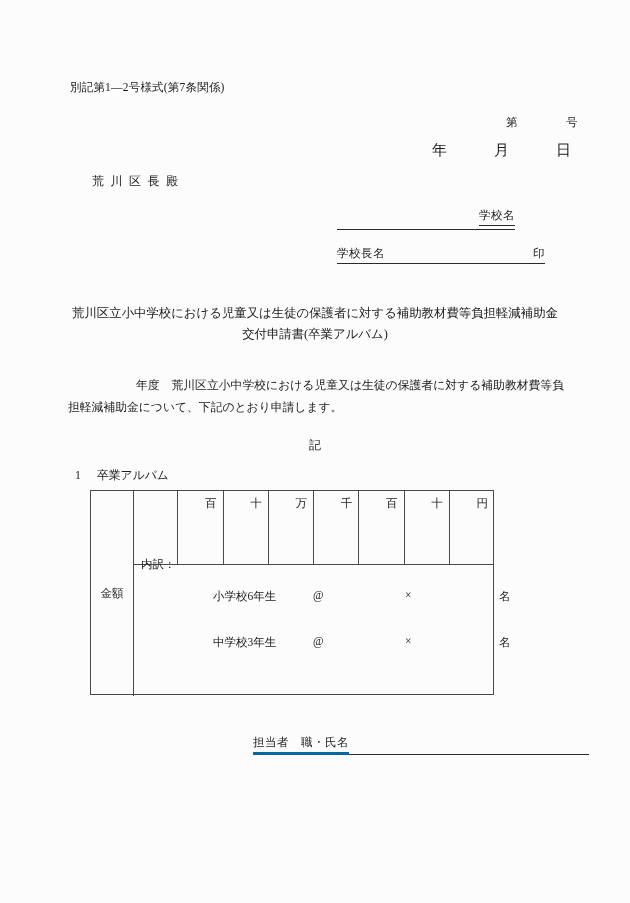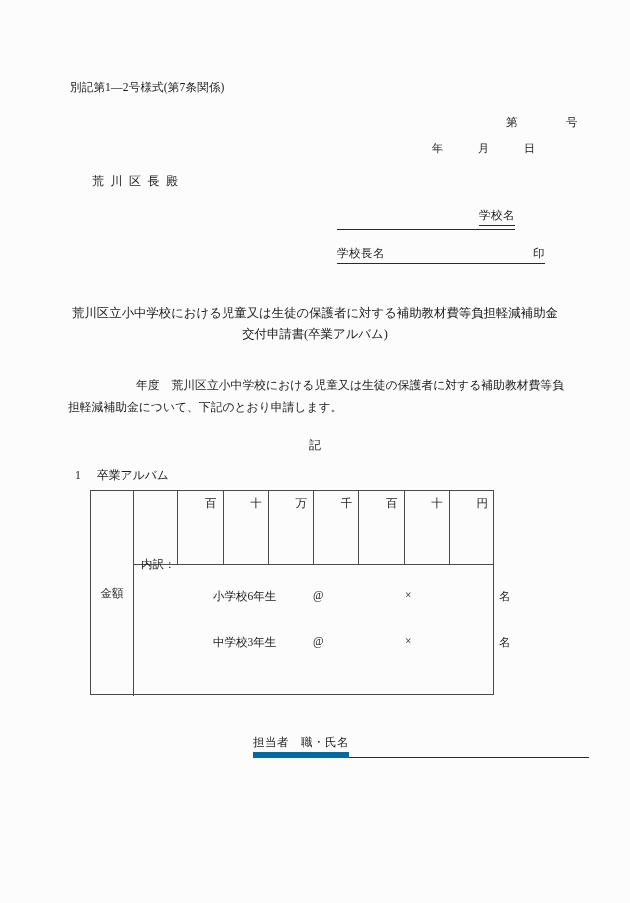--- a/index.html
+++ b/index.html
@@ -34,21 +34,21 @@
 
   
   .doc-number {
     left: 470px; top: 117px;
     font-size: 11.5px;
     letter-spacing: 0.5px;
     margin-left: 36px;
   }
   .doc-date {
     left: 432px; top: 143px;
-    font-size: 11px;
+    font-size: 15px;
     letter-spacing: 0.5px;
   }
 
   
   .addressee {
     left: 92px; top: 175px;
     font-size: 12px;
     letter-spacing: 6.5px;
   }
 
@@ -196,21 +196,21 @@
   .bd-row .grade { position: absolute; left: 80px; white-space: pre; }
   .bd-row .at    { position: absolute; left: 180px; }
   .bd-row .times { position: absolute; left: 272px; }
   .bd-row .unit  { position: absolute; left: 366px; }
 
   
   .footer-sign {
     left: 253px; top: 735px;
   }
   .footer-sign .label {
-    border-bottom: 6px solid #0369a1;
+    border-bottom: 3px solid #0369a1;
     padding-bottom: 2px;
     letter-spacing: 0.5px;
     white-space: pre;
     font-size: 11.5px;
   }
   .footer-sign .rule {
     border-bottom: 1px solid #2a2a2a;
     width: 240px;
     height: 1px;
     padding-bottom: 2px;

